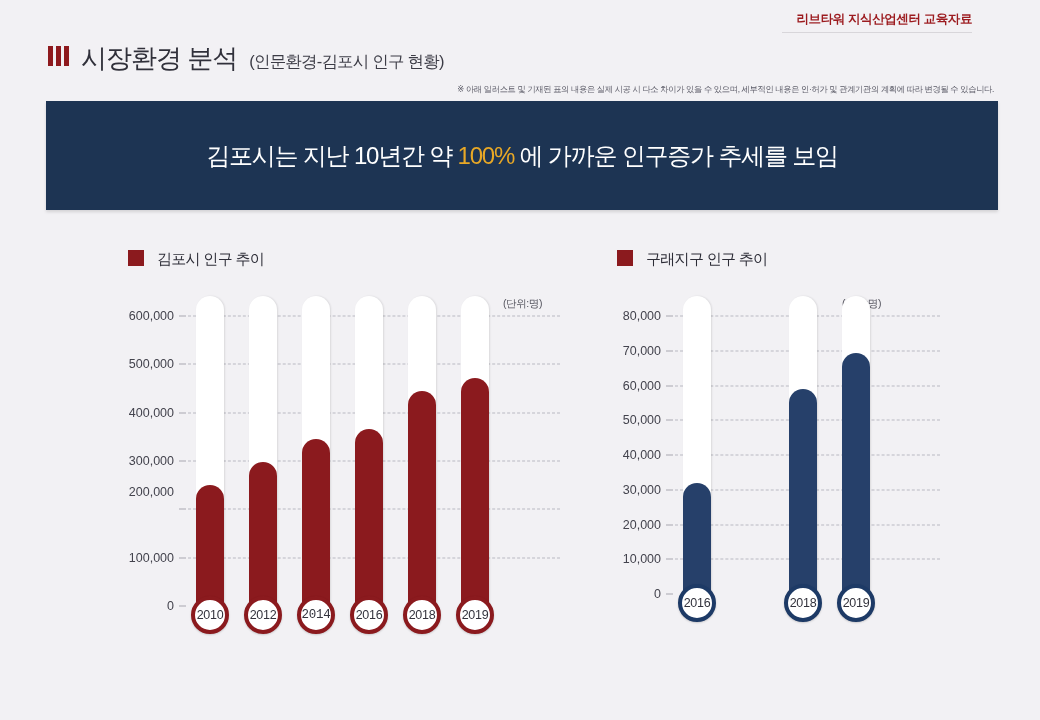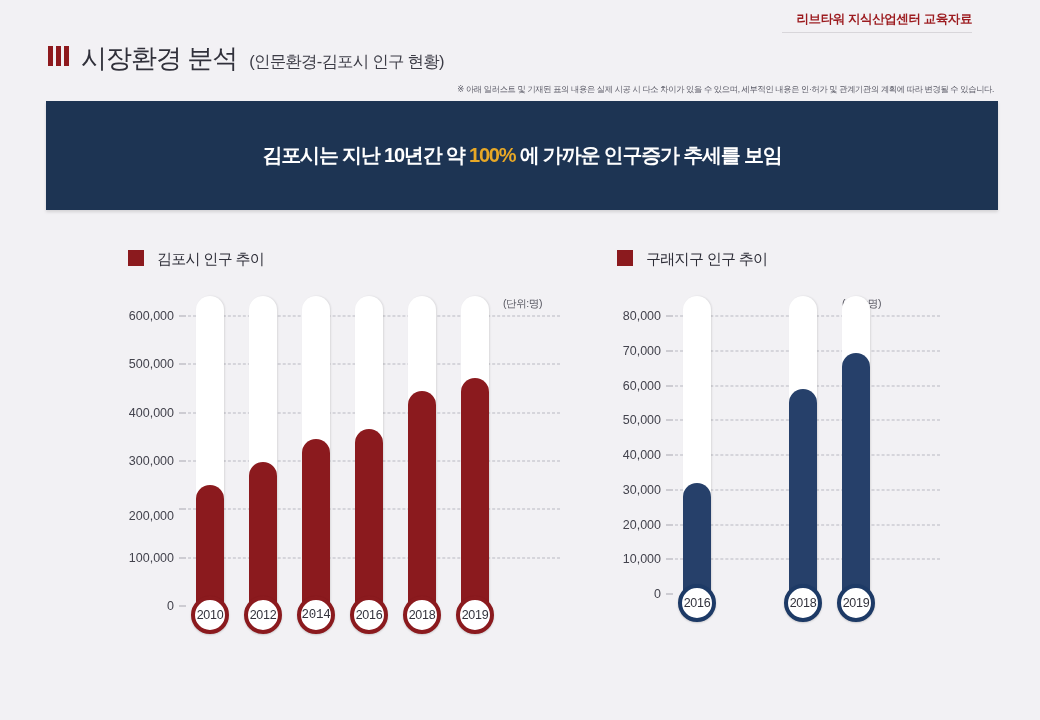--- a/index.html
+++ b/index.html
@@ -44,21 +44,21 @@
     font-size:8.3px;color:#5a5a66;letter-spacing:-0.35px;white-space:nowrap;
   }
   
   .banner{
     position:absolute;left:46px;top:101px;width:952px;height:109px;
     background:#1d3453;
     display:flex;align-items:center;justify-content:center;
     box-shadow:0 2px 3px rgba(0,0,0,.13);
   }
   .banner-text{
-    font-size:20px;font-weight:bold;color:#ffffff;letter-spacing:-1.2px;
+    font-size:24px;font-weight:normal;color:#ffffff;letter-spacing:-1.2px;
     white-space:nowrap;
   }
   .banner-text .hl{color:#e8a826;}
   
   .chart-block{position:absolute;top:250px;}
   .chart-left{left:128px;width:470px;}
   .chart-right{left:617px;width:330px;}
   .chart-head{display:flex;align-items:center;gap:13px;}
   .legend-sq{width:16px;height:16px;background:#8b1a1e;display:block;}
   .chart-title{font-size:15px;color:#2c2c36;letter-spacing:-0.7px;line-height:1;}
@@ -141,21 +141,21 @@
       <div class="grid-line" style="top: 193.333px; left: 60px; width: 372px;"></div>
       <div class="grid-line" style="top: 145px; left: 60px; width: 372px;"></div>
       <div class="grid-line" style="top: 96.6667px; left: 60px; width: 372px;"></div>
       <div class="grid-line" style="top: 48.3333px; left: 60px; width: 372px;"></div>
       <div class="grid-line" style="top: 0px; left: 60px; width: 372px;"></div>
       <div class="axis" style="width: 60px; height: 290px;">
         <div class="ylab" style="top: 290px;">0</div>
         <div class="tick" style="top: 290px;"></div>
         <div class="ylab" style="top: 241.667px;">100,000</div>
         <div class="tick" style="top: 241.667px;"></div>
-        <div class="ylab" style="top: 200px;">200,000</div>
+        <div class="ylab" style="top: 176px;">200,000</div>
         <div class="tick" style="top: 193.333px;"></div>
         <div class="ylab" style="top: 145px;">300,000</div>
         <div class="tick" style="top: 145px;"></div>
         <div class="ylab" style="top: 96.6667px;">400,000</div>
         <div class="tick" style="top: 96.6667px;"></div>
         <div class="ylab" style="top: 48.3333px;">500,000</div>
         <div class="tick" style="top: 48.3333px;"></div>
         <div class="ylab" style="top: 0px;">600,000</div>
         <div class="tick" style="top: 0px;"></div>
       </div>

